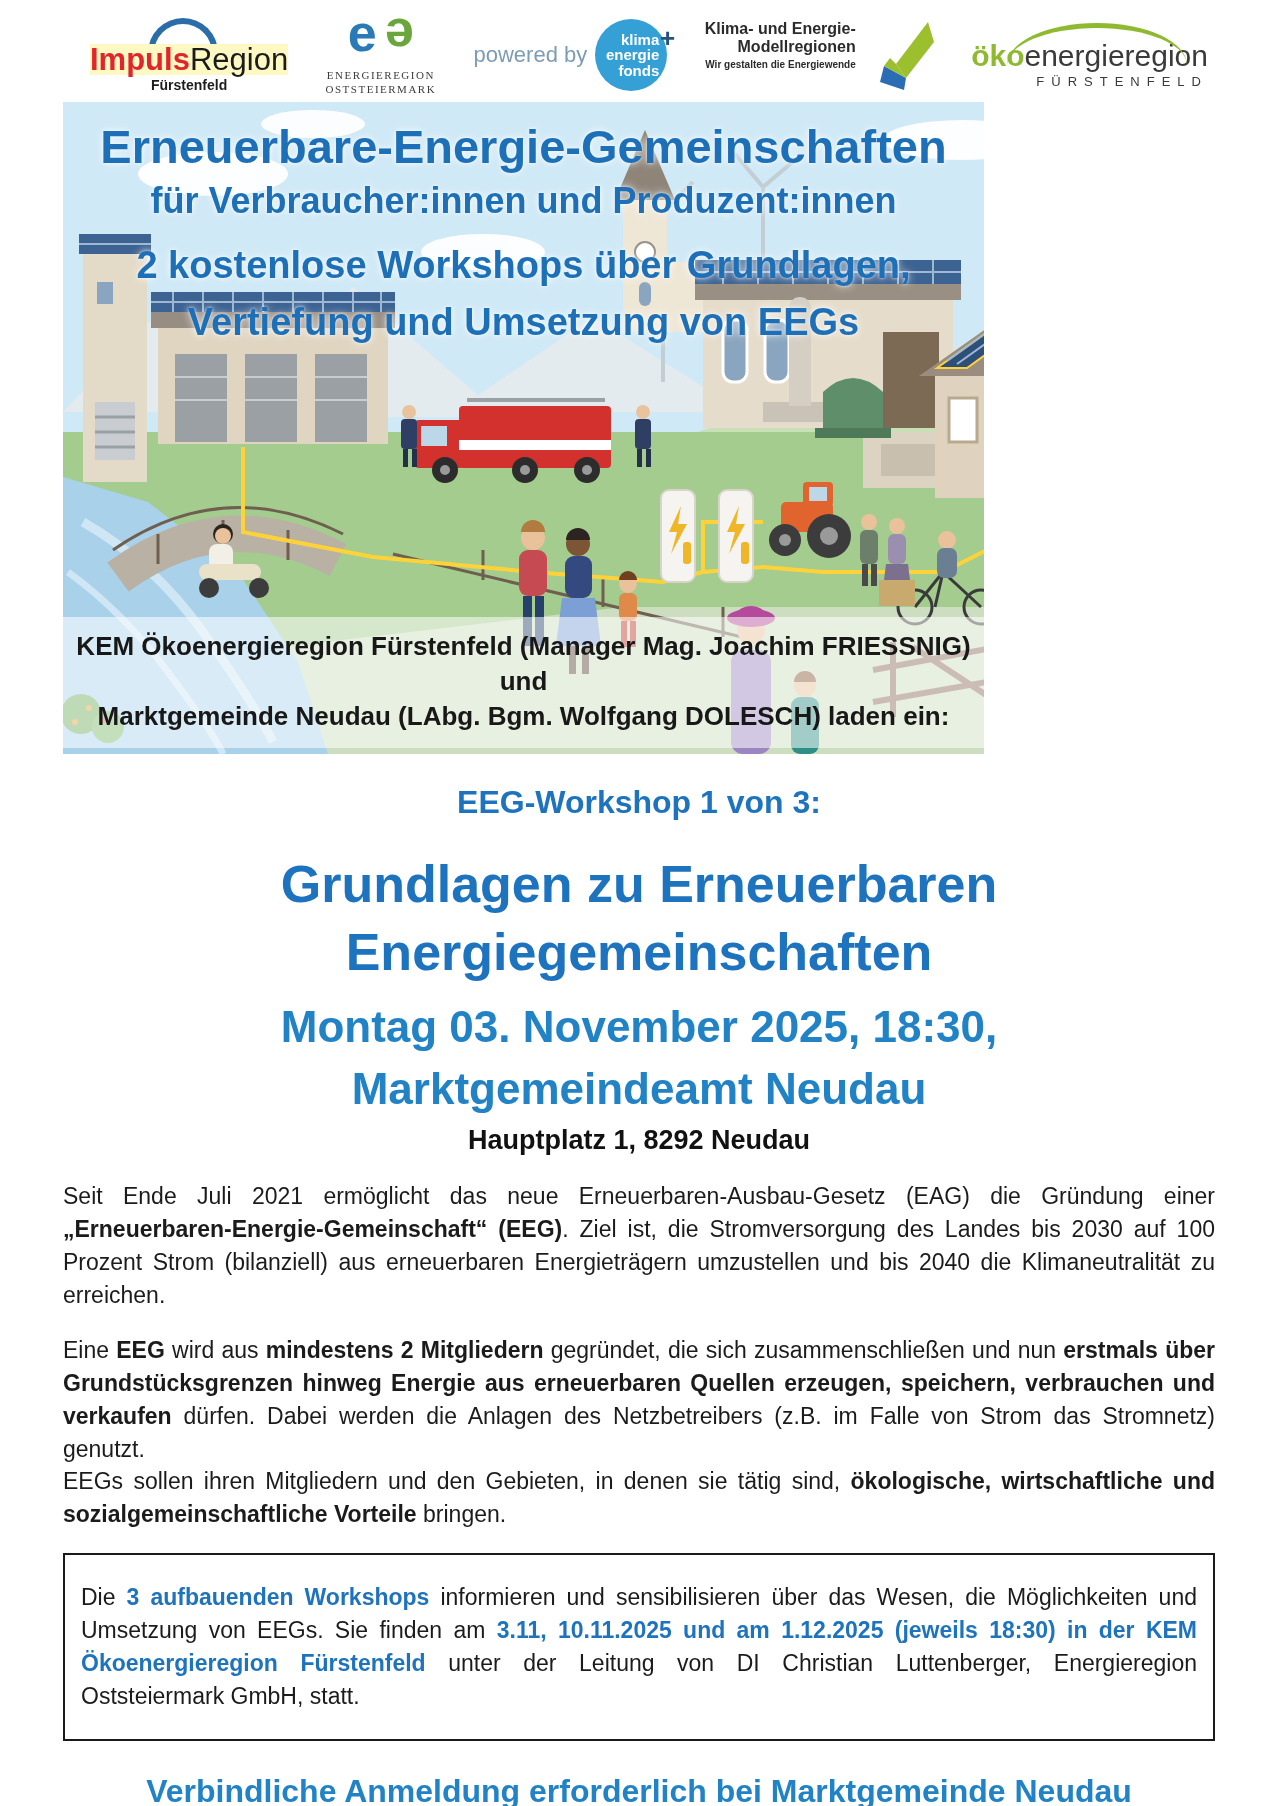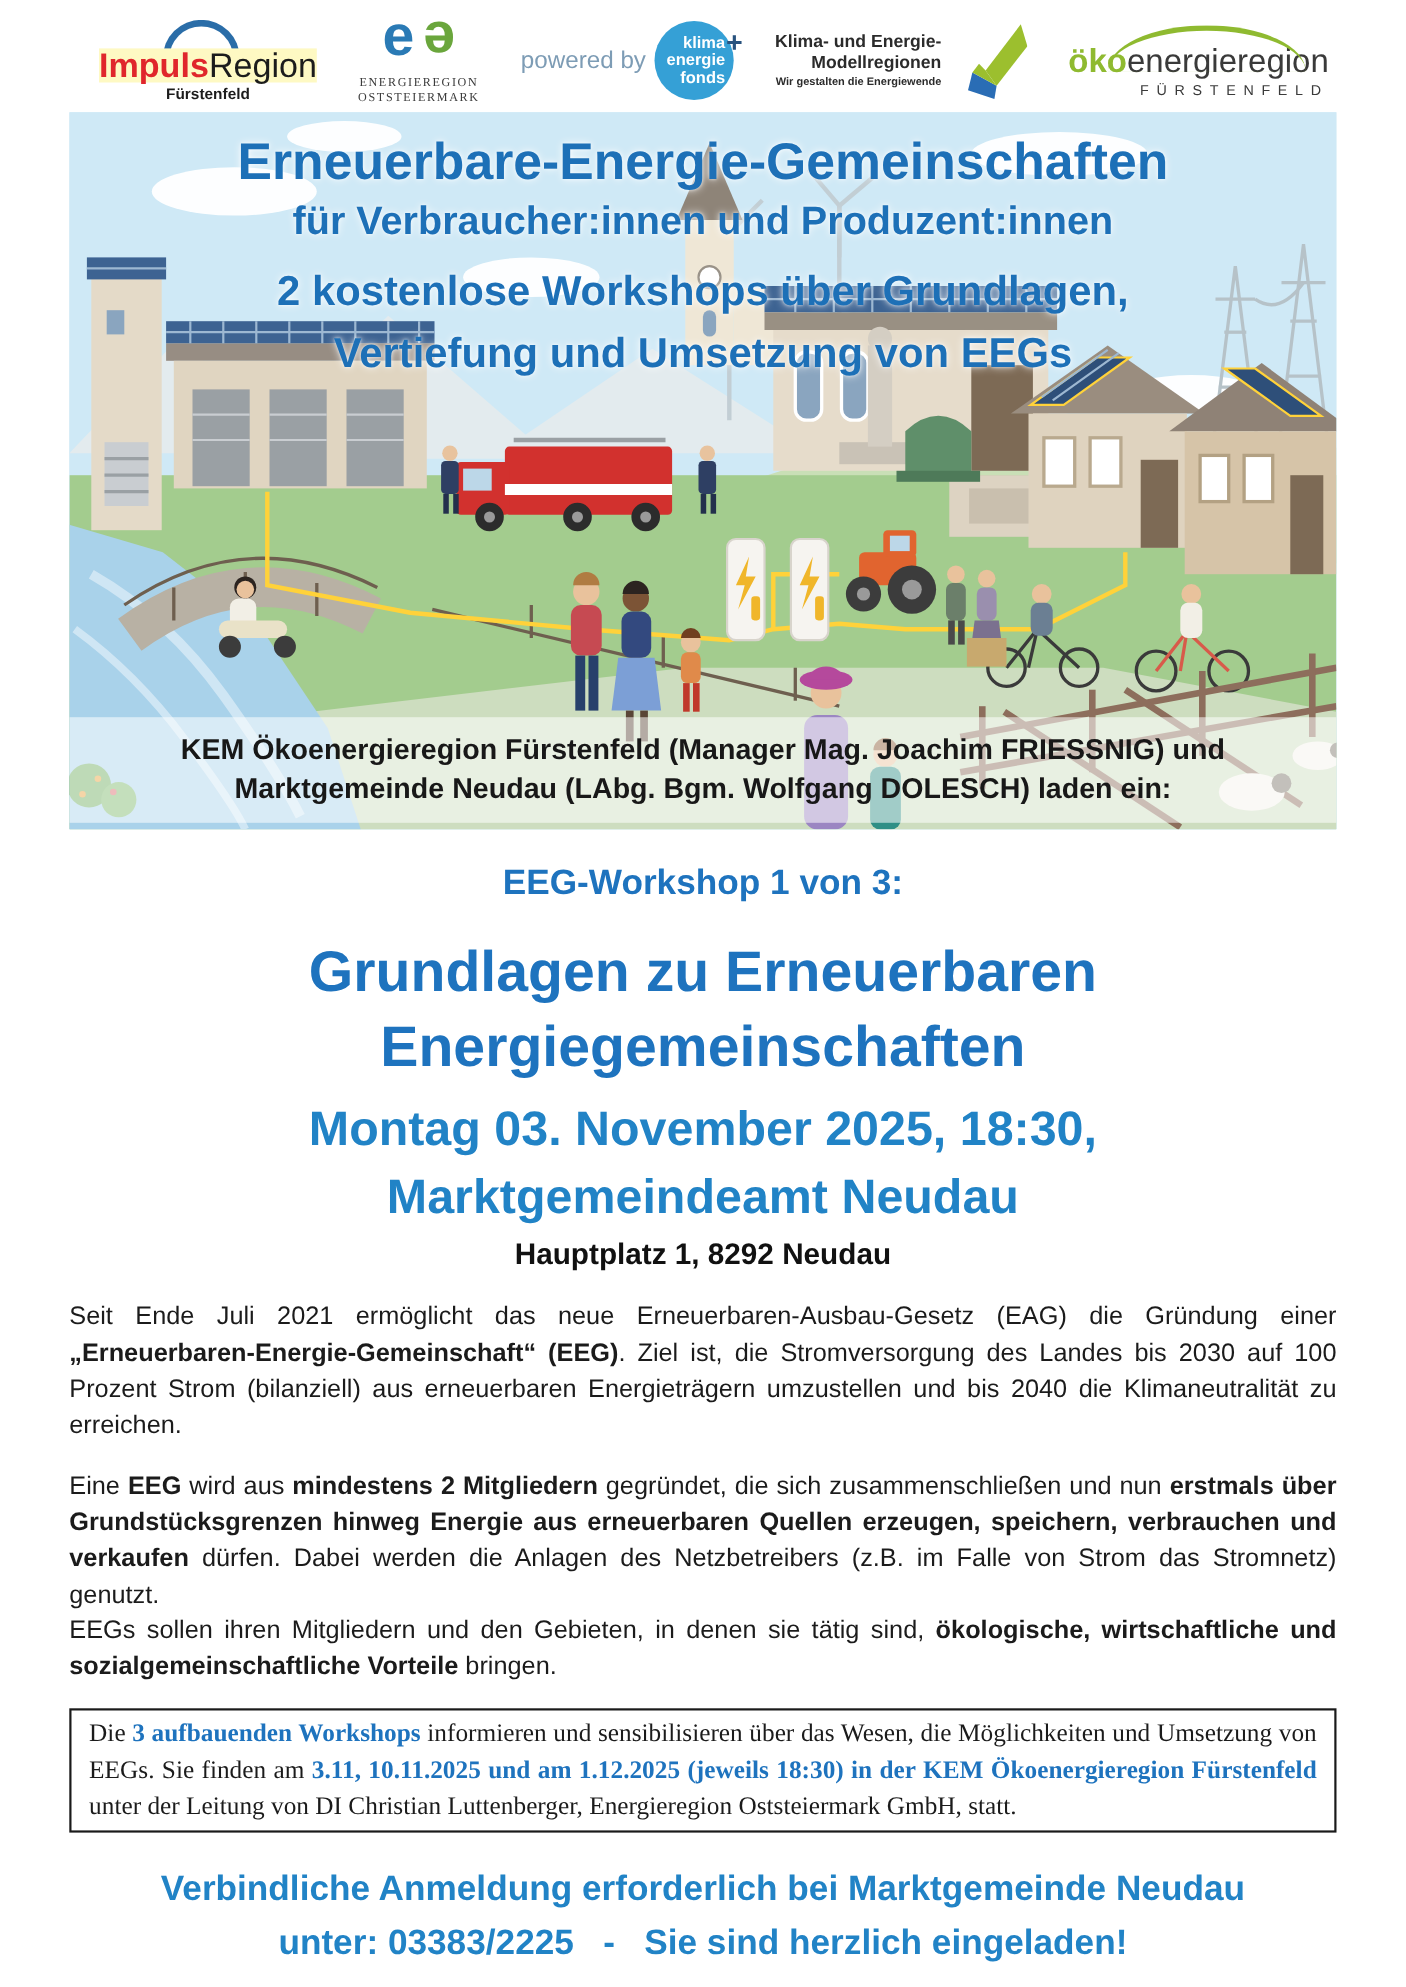--- a/index.html
+++ b/index.html
@@ -25,56 +25,56 @@
   .ee-mark span { position:absolute; font-size:52px; font-weight:bold; line-height:1; }
   .ee-blue { color:#2a7ab5; left:0; top:-6px; }
   .ee-green { color:#6aa63c; right:0; top:-2px; transform:rotate(180deg); }
   .ee-text { font-family:"Liberation Serif", serif; font-size:11px; letter-spacing:1.5px; color:#3c3c3c; text-align:center; line-height:1.25; margin-top:4px; }
   .logo-klf { flex-direction:row; align-items:center; gap:8px; }
   .klf-powered { font-size:22px; color:#7d9cb5; }
   .klf-circle { width:72px; height:72px; border-radius:50%; background:#35a0d6; color:#fff;
     display:flex; flex-direction:column; align-items:flex-end; justify-content:center;
     padding-right:8px; font-size:15px; font-weight:bold; line-height:1.02; position:relative; }
   .klf-plus { position:absolute; top:6px; right:-8px; color:#28527e; font-size:26px; font-weight:bold; }
-  .logo-kem { flex-direction:row; gap:20px; align-items:center; }
+  .logo-kem { flex-direction:row; gap:20px; align-items:flex-start; }
   .kem-text { text-align:right; }
   .kem-l1 { font-size:16px; font-weight:bold; color:#2b2b2b; line-height:1.15; }
   .kem-l3 { font-size:10px; color:#2b2b2b; margin-top:2px;font-weight:bold; }
   .kem-mark { width:58px; height:70px; }
   .logo-oeko { align-items:flex-end; position:relative; padding-top:20px; }
   .oeko-arc { position:absolute; top:2px; left:36px; width:180px; height:42px;
     border-top:5px solid #8fba30; border-radius:50% 50% 0 0 / 100% 100% 0 0; }
   .oeko-line { font-size:30px; line-height:1; }
   .oeko-bold { color:#8fba30; font-weight:bold; }
   .oeko-rest { color:#3a3a3a; }
   .oeko-sub { font-size:13px; letter-spacing:7px; color:#3a3a3a; margin-top:3px; margin-left:2px; }
 
   
-  .banner { position:relative; margin:2px 63px 8px 63px; width:1152px; height:652px; overflow:hidden; background:#cfe9f6; }
+  .banner { position:relative; margin:2px 63px 8px 63px; width:921px; height:652px; overflow:hidden; background:#cfe9f6; }
   .banner svg { position:absolute; inset:0; }
   .banner-text { position:absolute; top:18px; left:0; right:0; text-align:center;
     color:#1d70b7; font-weight:bold; text-shadow:0 0 8px rgba(255,255,255,.85), 0 0 3px rgba(255,255,255,.7); }
   .bt-title { font-size:47px; line-height:1.15; }
   .bt-sub { font-size:36px; margin-top:6px; }
   .bt-l3 { font-size:38px; margin-top:22px; }
   .bt-l4 { font-size:38px; margin-top:14px; }
   .invite { position:absolute; left:0; right:0; bottom:6px; background:rgba(255,255,255,.55);
     text-align:center; padding:12px 0 14px 0; color:#181818; font-weight:bold; font-size:26px; line-height:1.35; }
 
   
   .event { text-align:center; margin-top:30px; }
   .ev-kicker { color:#1e73be; font-size:32px; font-weight:bold; }
   .ev-title { color:#1e73be; font-size:52px; font-weight:bold; line-height:1.3; margin-top:30px; }
   .ev-date { color:#2183c6; font-size:44px; font-weight:bold; line-height:1.4; margin-top:10px; }
   .ev-addr { color:#111; font-size:27px; font-weight:bold; margin-top:6px; }
 
   
   .bodytext { margin:24px 63px 0 63px; font-size:23px; line-height:1.43; text-align:justify; }
   .para { margin-bottom:22px; }
-  .infobox { border:2px solid #1a1a1a; padding:5px 16px; margin-top:2px;font-family:Liberation Serif, serif; }
+  .infobox { border:2px solid #1a1a1a; padding:26px 16px; margin-top:2px; }
 
   
   .cta { text-align:center; color:#2183c6; font-size:32px; font-weight:bold; line-height:1.55; margin-top:26px; }
 </style>
 </head>
 <body>
 
 <div class="page">
 
   <header class="logobar">

